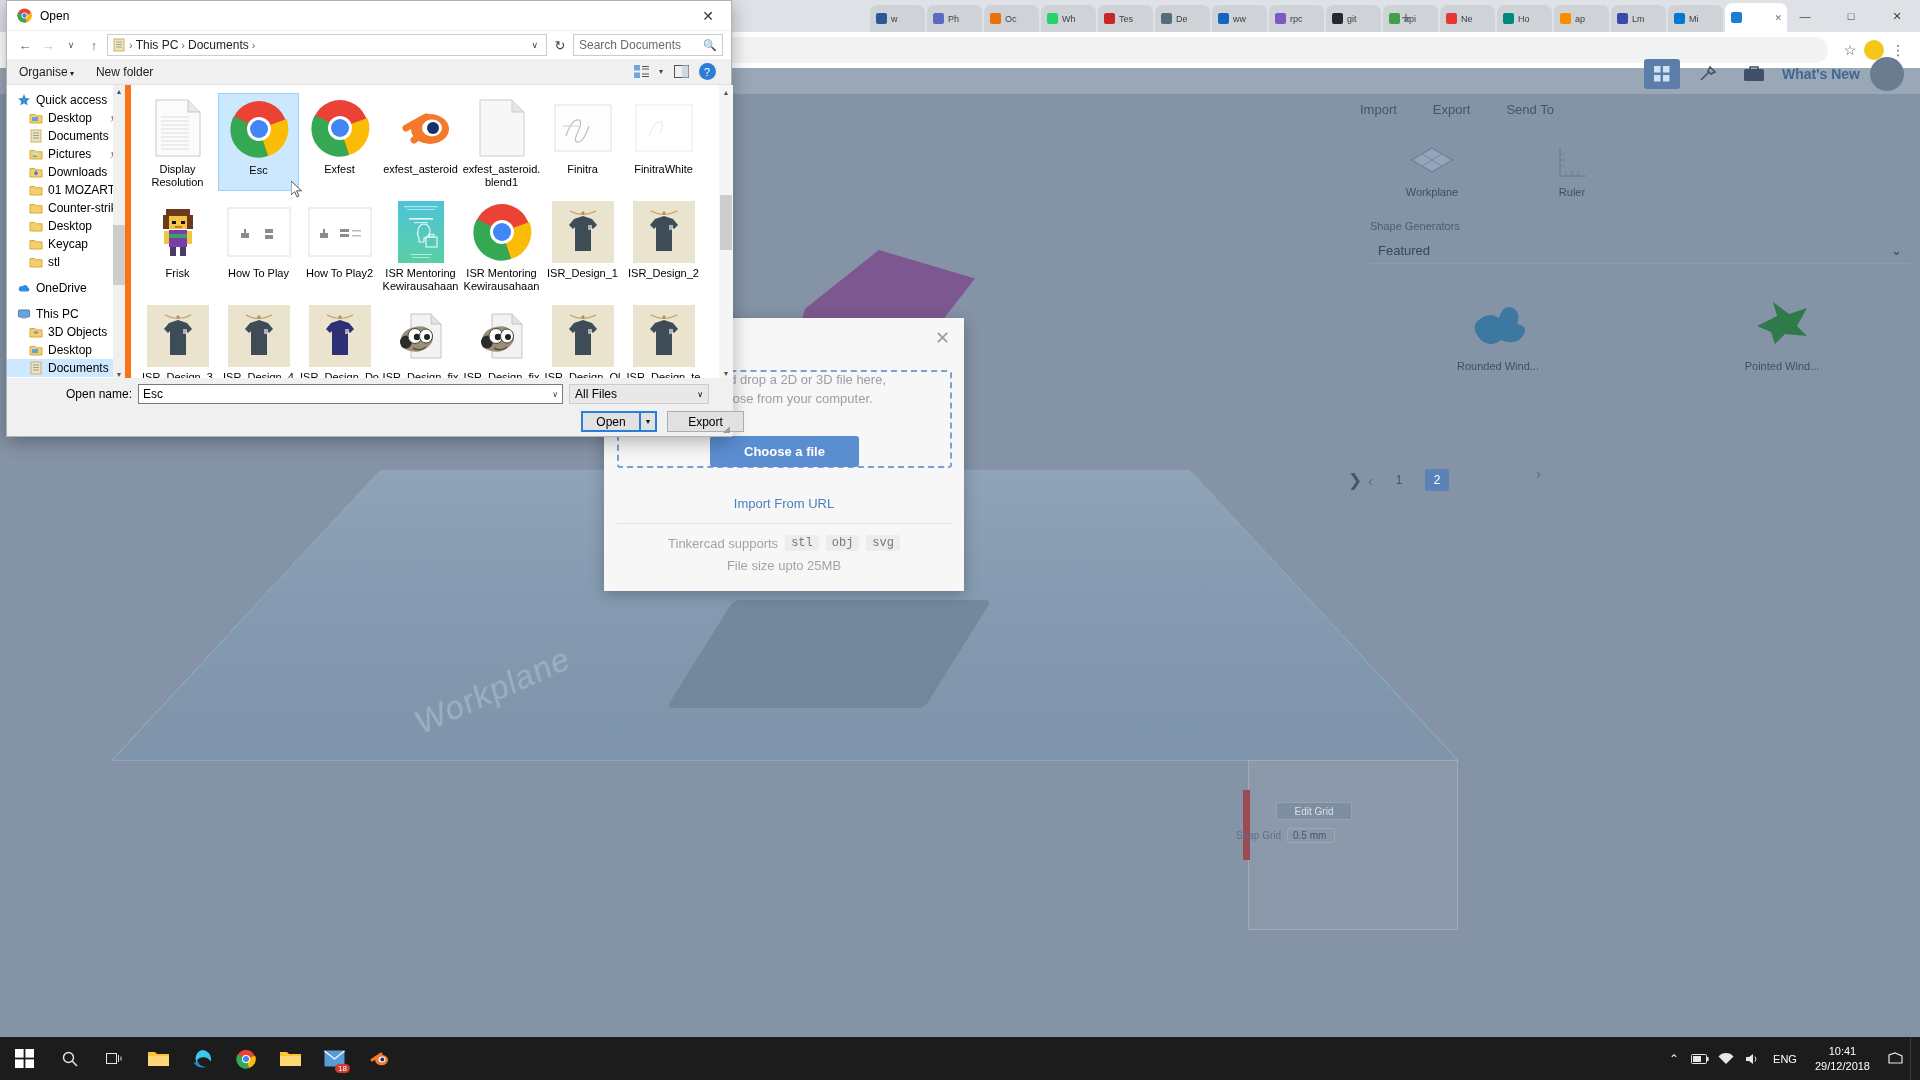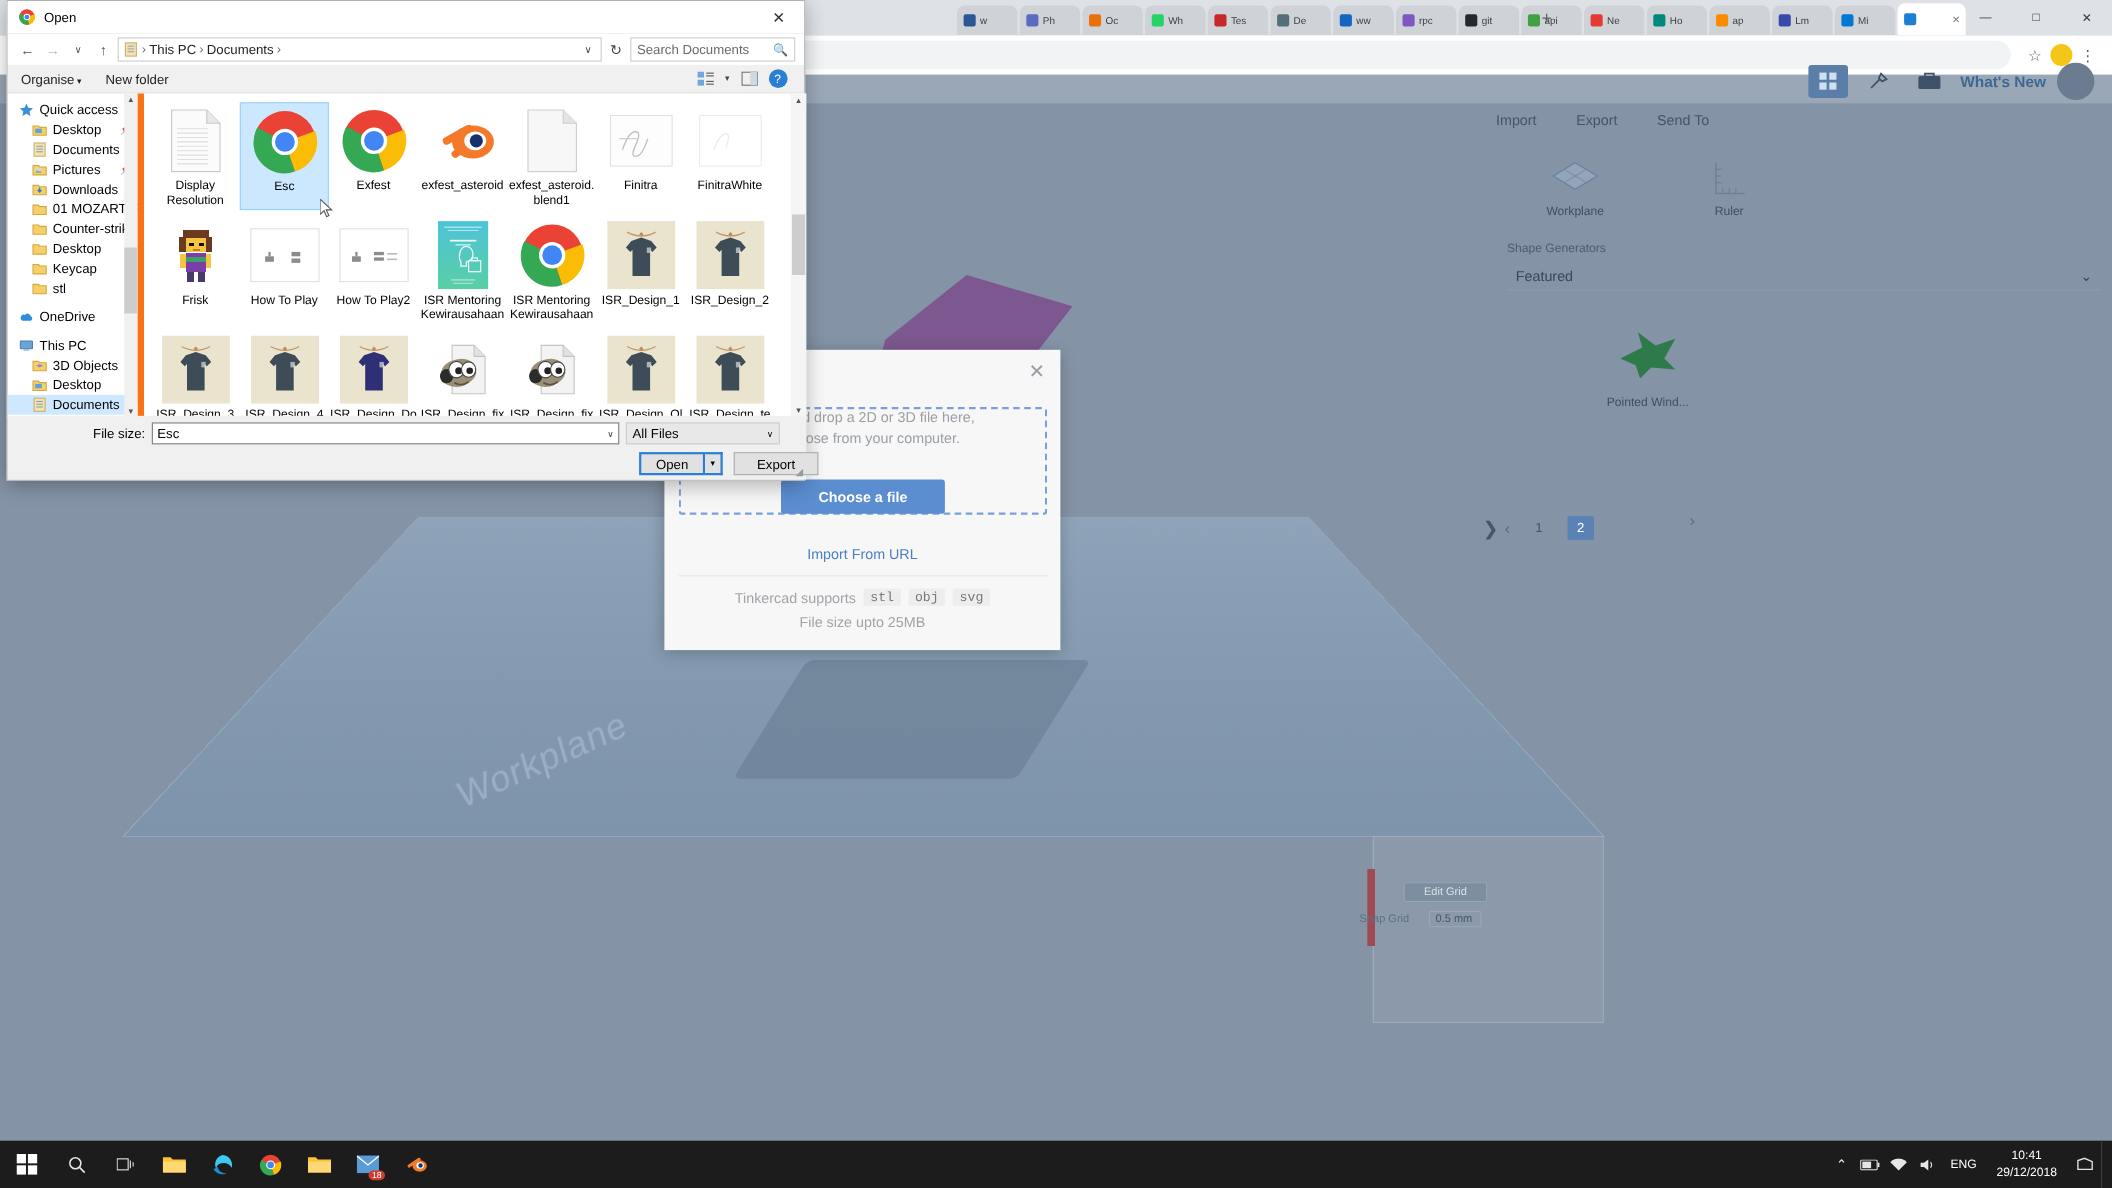--- a/index.html
+++ b/index.html
@@ -116,21 +116,21 @@
   .red-stick { position:absolute; left:1243px; top:790px; width:7px; height:70px;
     background:#9e4a52; }
 
   .edit-grid {
     position:absolute; left:1276px; top:802px; width:76px; height:18px;
     background:#7e8ea1; border:1px solid #96a4b5; border-radius:2px;
     font-size:10px; color:#d9e0e8; display:flex;align-items:center;justify-content:center;
   }
   .snap-grid {
     position:absolute; left:1236px; top:827px; width:130px; height:17px;
-    display:flex; align-items:center; gap:18px; font-size:10px; color:#5e7086;
+    display:flex; align-items:center; gap:6px; font-size:10px; color:#5e7086;
   }
   .snap-val { background:#8b99ab; border:1px solid #9aa8b8; border-radius:2px;
     padding:1px 8px 1px 5px; font-size:10px; color:#44566c; }
 
   
   .import-modal {
     position:absolute; left:604px; top:318px; width:360px; height:273px;
     background:#f7f7f7; box-shadow:0 3px 14px rgba(0,0,0,.25);
   }
   .im-close { position:absolute; right:14px; top:9px; font-size:18px; color:#9aa0a6; }
@@ -436,20 +436,28 @@
       </div>
     </div>
 
     <div class="tc-sect">Shape Generators</div>
     <div class="tc-dd">
       <span>Featured</span>
       <span>⌄</span>
     </div>
 
     <div class="tc-grid">
+      <div class="tc-cell">
+        <div class="tc-thumb">
+          <svg width="66" height="56" viewBox="0 0 66 56">
+              <path d="M10 30 q12 -14 24 -6 q4 -14 14 -10 q8 4 4 16 q12 2 6 12 q-8 10 -22 4 q-10 8 -20 0 q-8 -8 -6 -16 Z" fill="#3c78a0"></path>
+            </svg>
+        </div>
+        <span>Rounded Wind...</span>
+      </div>
       <div class="tc-cell">
         <div class="tc-thumb">
           <svg width="66" height="56" viewBox="0 0 66 56">
               <path d="M8 32 L28 22 L24 8 L40 20 L58 14 L48 32 L58 42 L36 40 L26 50 L22 38 Z" fill="#2f7a4a"></path>
             </svg>
         </div>
         <span>Pointed Wind...</span>
       </div>
     </div>
   </div>
@@ -974,21 +982,21 @@
       <div class="sb-ar" style="bottom:0">▼</div>
 
       <svg class="cursor" style="left:160px;top:96px" viewBox="0 0 12 18">
         <path d="M0 0 L0 14 L3.6 10.6 L6 16 L8 15 L5.6 9.8 L10.5 9.8 Z" fill="#fff" stroke="#555" stroke-width="1"></path>
       </svg>
     </div>
   </div>
 
   <div class="od-foot">
     <div class="fn-row">
-      <span class="fn-label">File size:</span>
+      <span class="fn-label">Open name:</span>
       <div class="fn-input">
         <span>Esc</span>
         <span class="fn-caret">∨</span>
       </div>
       <div class="ft-select">
         <span>All Files</span>
         <span style="position:absolute;right:5px;font-size:8px">∨</span>
       </div>
     </div>
     <div class="btn-row">

